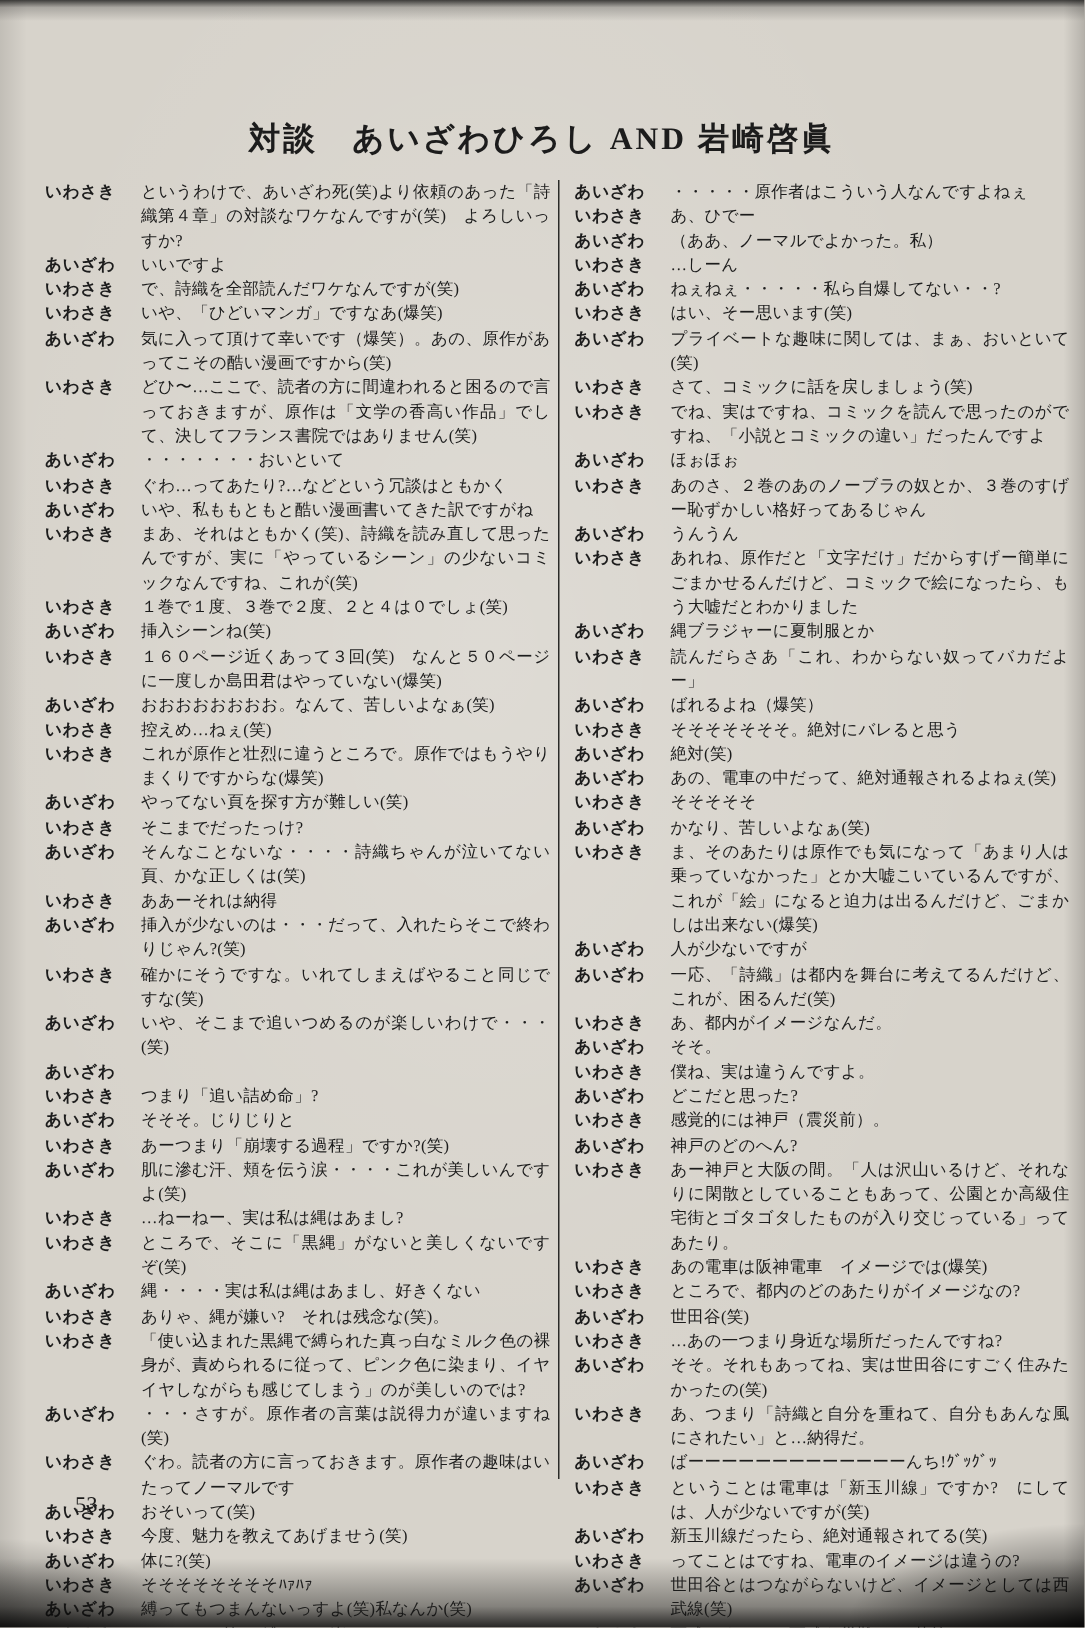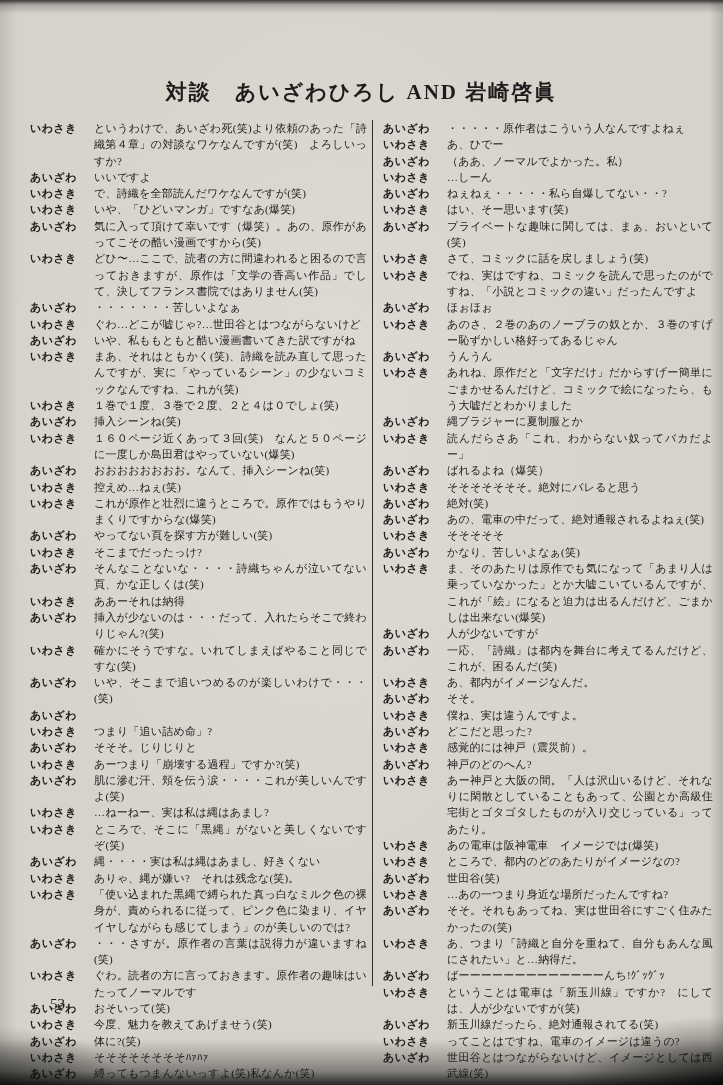--- a/index.html
+++ b/index.html
@@ -108,26 +108,26 @@
     <span class="utter">気に入って頂けて幸いです（爆笑）。あの、原作があってこその酷い漫画ですから(笑)</span>
   </div>
 
   <div class="row">
     <span class="speaker">いわさき</span>
     <span class="utter">どひ〜…ここで、読者の方に間違われると困るので言っておきますが、原作は「文学の香高い作品」でして、決してフランス書院ではありません(笑)</span>
   </div>
 
   <div class="row">
     <span class="speaker">あいざわ</span>
-    <span class="utter">・・・・・・・苦しいよなぁ</span>
-  </div>
-
-  <div class="row">
-    <span class="speaker">いわさき</span>
-    <span class="utter">ぐわ…どこが嘘じゃ?…世田谷とはつながらないけど</span>
+    <span class="utter">・・・・・・・おいといて</span>
+  </div>
+
+  <div class="row">
+    <span class="speaker">いわさき</span>
+    <span class="utter">ぐわ…ってあたり?…などという冗談はともかく</span>
   </div>
 
   <div class="row">
     <span class="speaker">あいざわ</span>
     <span class="utter">いや、私ももともと酷い漫画書いてきた訳ですがね</span>
   </div>
 
   <div class="row">
     <span class="speaker">いわさき</span>
     <span class="utter">まあ、それはともかく(笑)、詩織を読み直して思ったんですが、実に「やっているシーン」の少ないコミックなんですね、これが(笑)</span>
@@ -143,21 +143,21 @@
     <span class="utter">挿入シーンね(笑)</span>
   </div>
 
   <div class="row">
     <span class="speaker">いわさき</span>
     <span class="utter">１６０ページ近くあって３回(笑)　なんと５０ページに一度しか島田君はやっていない(爆笑)</span>
   </div>
 
   <div class="row">
     <span class="speaker">あいざわ</span>
-    <span class="utter">おおおおおおおお。なんて、挿入シーンね(笑)</span>
+    <span class="utter">おおおおおおおお。なんて、苦しいよなぁ(笑)</span>
   </div>
 
   <div class="row">
     <span class="speaker">いわさき</span>
     <span class="utter">控えめ…ねぇ(笑)</span>
   </div>
 
   <div class="row">
     <span class="speaker">いわさき</span>
     <span class="utter">これが原作と壮烈に違うところで。原作ではもうやりまくりですからな(爆笑)</span>

